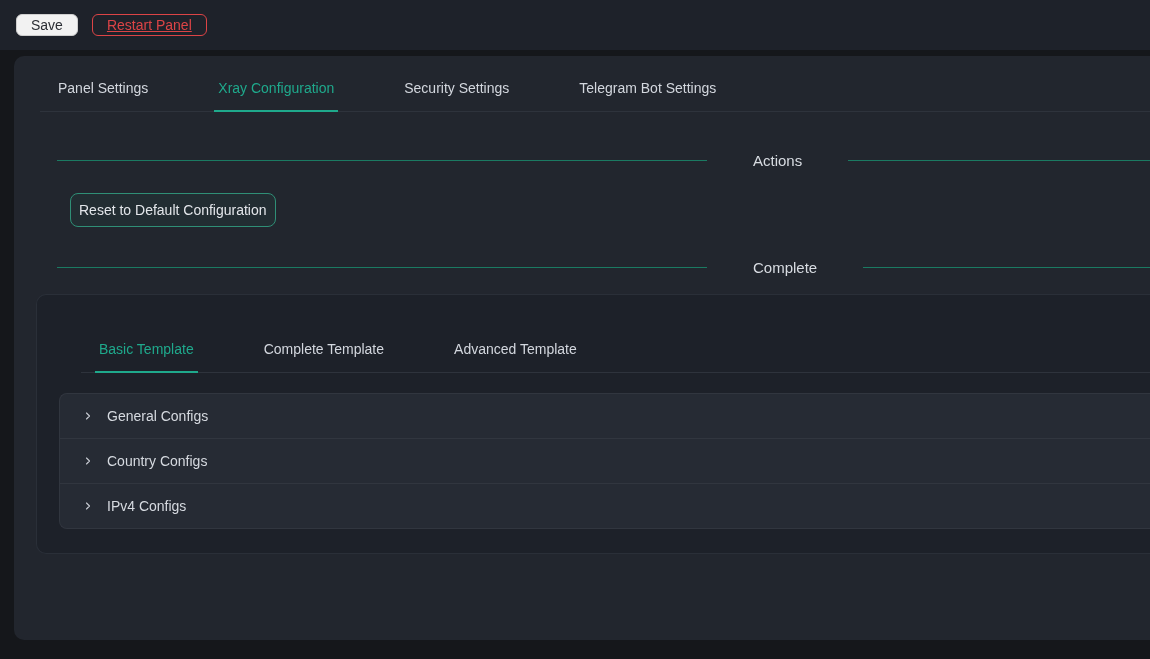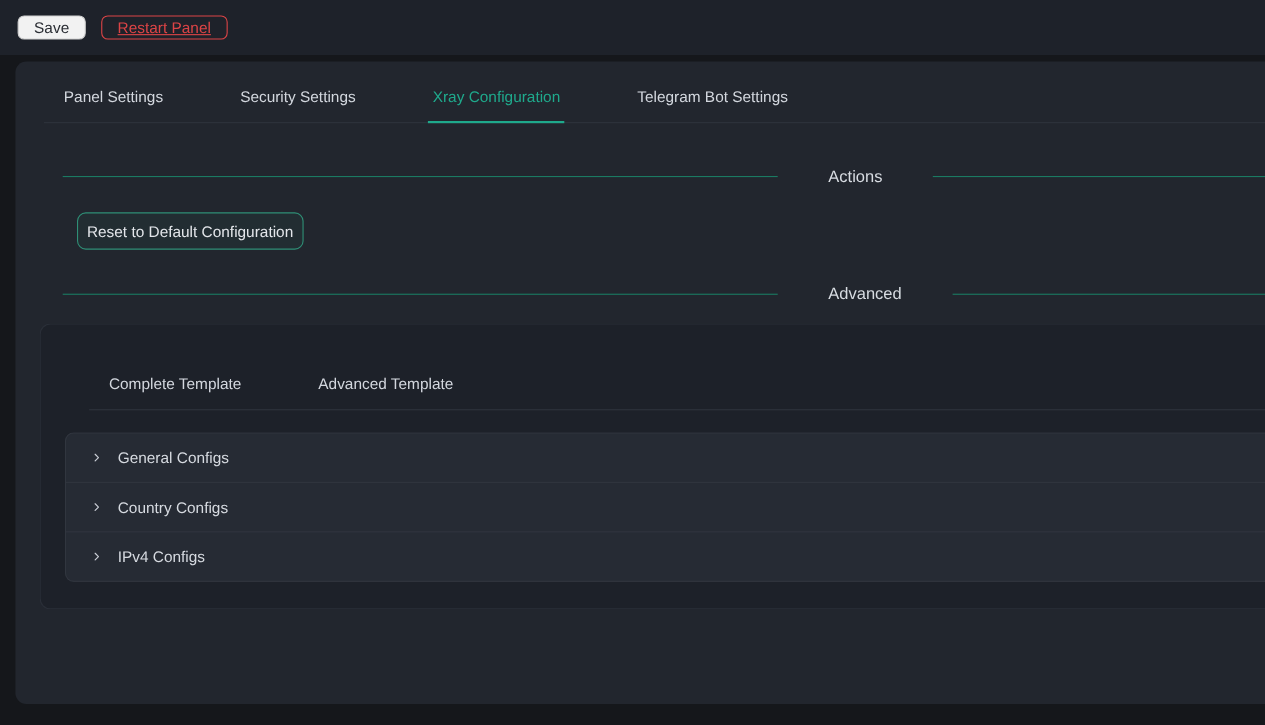--- a/index.html
+++ b/index.html
@@ -100,44 +100,45 @@
 
 <div class="topbar">
   <button class="btn btn-save">Save</button>
   <button class="btn btn-restart">Restart Panel</button>
 </div>
 
 <div class="card">
 
   <div class="tabsbar">
     <div class="tab">Panel Settings</div>
+    <div class="tab active">Xray Configuration</div>
     <div class="tab">Security Settings</div>
-    <div class="tab active">Xray Configuration</div>
     <div class="tab">Telegram Bot Settings</div>
   </div>
 
   <div class="divider">
     <span class="line line-l"></span>
     <span class="dlabel">Actions</span>
     <span class="line line-r"></span>
   </div>
 
   <div class="reset-wrap">
     <button class="btn btn-reset">Reset to Default Configuration</button>
   </div>
 
   <div class="divider templates">
     <span class="line line-l"></span>
-    <span class="dlabel">Advanced</span>
+    <span class="dlabel">Complete</span>
     <span class="line line-r"></span>
   </div>
 
   <div class="inner-card">
 
     <div class="tabsbar">
+      <div class="tab active">Basic Template</div>
       <div class="tab">Complete Template</div>
       <div class="tab">Advanced Template</div>
     </div>
 
     <div class="collapse">
 
       <div class="collapse-row">
         <span class="chev">
           <svg width="12" height="12" viewBox="0 0 24 24">
               <path d="M9 6l6 6-6 6" fill="none" stroke="currentColor" stroke-width="2.2" stroke-linecap="round" stroke-linejoin="round"></path>

